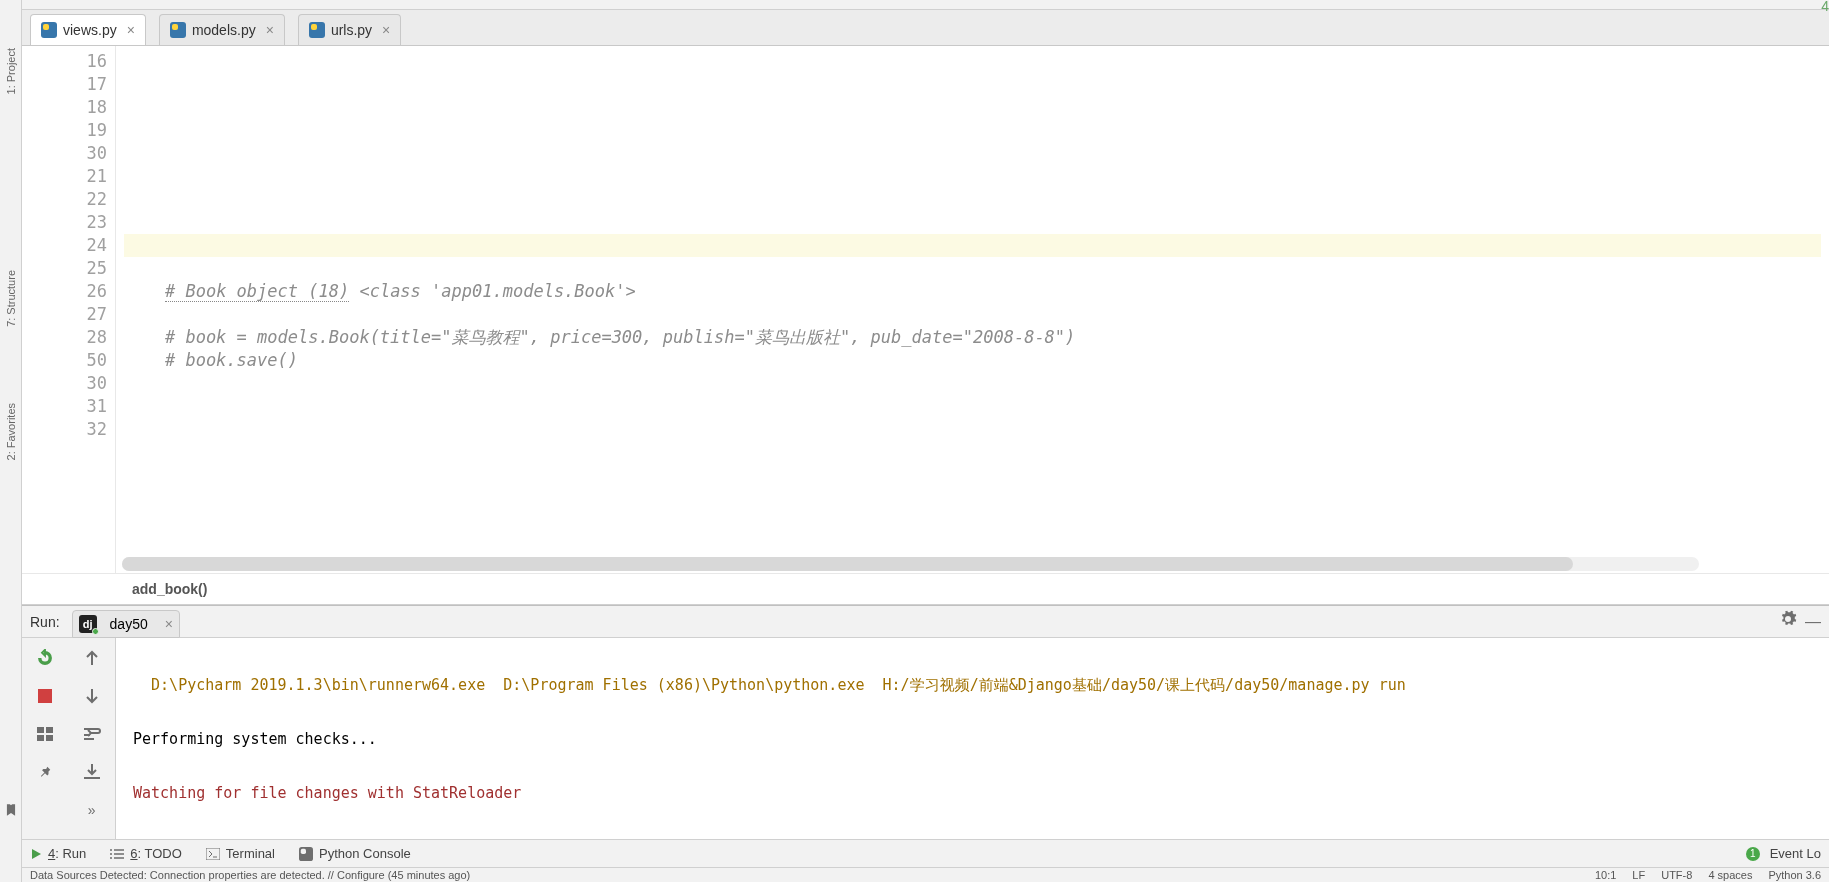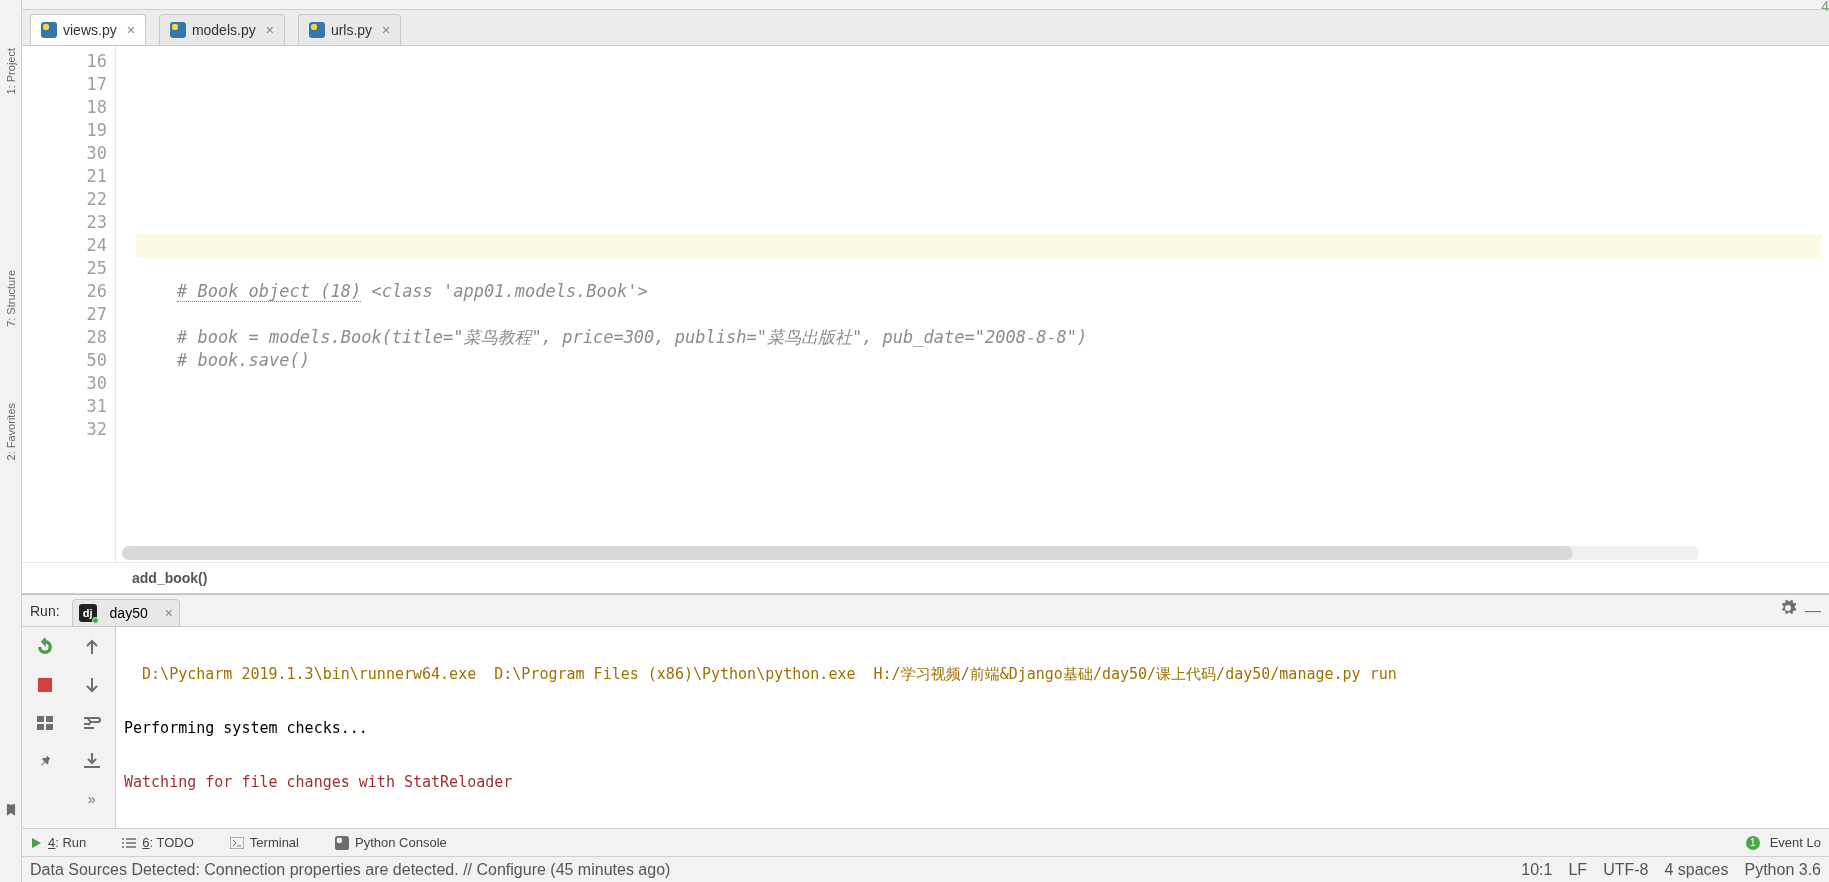--- a/index.html
+++ b/index.html
@@ -88,21 +88,20 @@
       color: #888;
       font-size: 14px;
       margin-left: 4px;
     }
     .editor-area {
       flex: 1;
       display: flex;
       background: #fff;
       overflow: hidden;
       position: relative;
-      gap: 12px;
     }
     .gutter {
       width: 94px;
       background: #fff;
       border-right: 1px solid #e8e8e8;
       text-align: right;
       padding: 4px 8px 4px 4px;
       font-family: "Consolas", "Monaco", monospace;
       font-size: 17px;
       color: #a0a0a0;
@@ -207,31 +206,31 @@
     .console {
       flex: 1;
       background: #fff;
       padding: 2px 8px;
       font-family: "Consolas", "Monaco", monospace;
       font-size: 15px;
       line-height: 18px;
       white-space: pre;
       overflow: hidden;
     }
-    .console-line { height: 18px; }
+    .console-line { height: 18px; margin-left: 9px; }
     .ansi-yellow { color: #a07000; }
     .ansi-red { color: #a03030; }
     .bottom-toolbar {
       height: 28px;
       background: #f2f2f2;
       border-top: 1px solid #d0d0d0;
       display: flex;
       align-items: center;
       padding: 0 8px;
-      gap: 36px;
+      gap: 24px;
       font-size: 13px;
       color: #444;
     }
     .tb-item {
       display: flex;
       align-items: center;
       gap: 6px;
       cursor: pointer;
     }
     .tb-spacer { flex: 1; }
@@ -241,28 +240,28 @@
       border-radius: 50%;
       background: #4aa84a;
       color: #fff;
       font-size: 10px;
       display: inline-flex;
       align-items: center;
       justify-content: center;
       margin-right: 4px;
     }
     .status-bar {
-      height: 26px;
+      height: 15px;
       background: #f2f2f2;
       border-top: 1px solid #d0d0d0;
       display: flex;
       align-items: center;
       padding: 0 8px;
       gap: 16px;
-      font-size: 16px;
+      font-size: 11px;
       color: #555;
       overflow: hidden;
     }
     .status-left { flex: 1; white-space: nowrap; overflow: hidden; }
     .dj-icon {
       width: 18px; height: 18px; background: #222; color: #fff;
       border-radius: 3px; display: inline-flex; align-items: center;
       justify-content: center; font-size: 11px; font-weight: bold;
       position: relative;
     }

